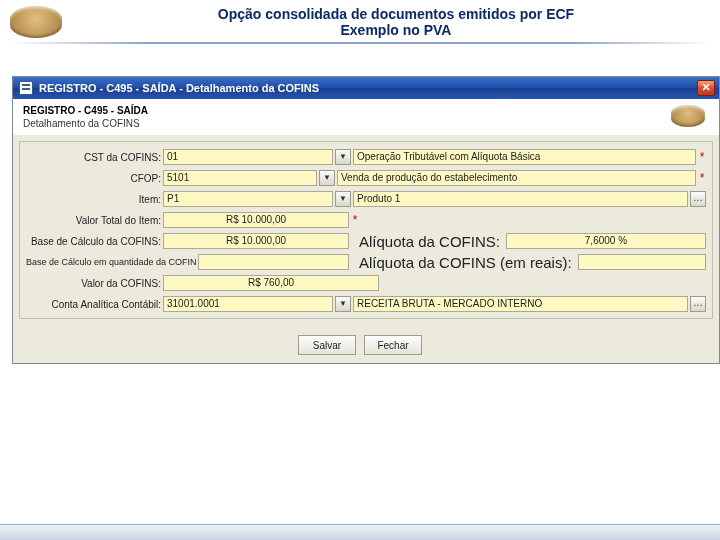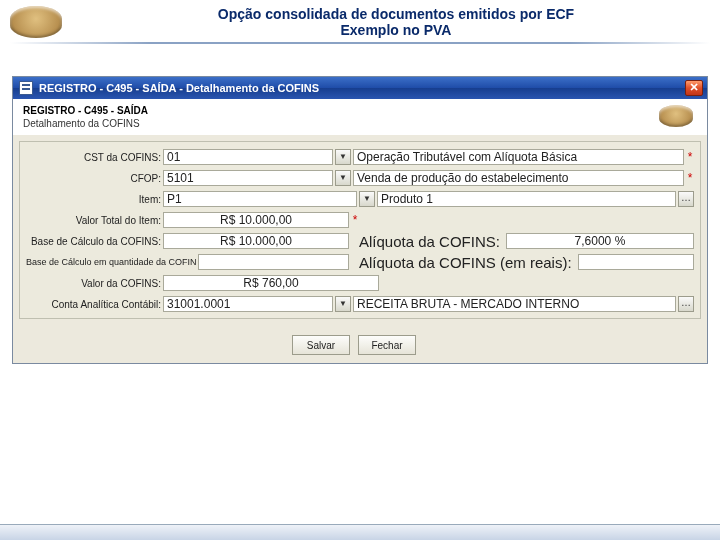--- a/index.html
+++ b/index.html
@@ -38,21 +38,21 @@
     font-size: 14px;
     color: #0a2a6a;
   }
   .hdr-div {
     height: 2px;
     background: linear-gradient(to right, rgba(160,180,210,0), #8aa2c4 20%, #8aa2c4 80%, rgba(160,180,210,0));
     margin: 4px 10px 0 10px;
   }
 
   .app-shell {
-    margin: 32px 12px 0 12px;
+    margin: 32px 0 0 12px;
     border: 1px solid #7a8aa0;
     background: #ece9dd;
   }
   .win-titlebar {
     background: linear-gradient(to bottom, #3b6fc8, #1f4ca8 50%, #173e8f 51%, #2a55b0);
     color: #fff;
     display: flex;
     align-items: center;
     height: 22px;
     padding: 0 4px 0 6px;
@@ -129,24 +129,24 @@
   }
   .lbl {
     width: 135px;
     font-size: 10px;
     color:#222;
     white-space: nowrap;
     overflow:hidden;
     text-align:right;
   }
   .field {
-    background:#ffffff;
+    background:#fef9c3;
     border: 1px solid #a9a99a;
     height: 16px;
-    font-size: 12px;
+    font-size: 10px;
     padding: 1px 3px;
     line-height: 12px;
     color:#222;
   }
   .field.rt { text-align:center; }
   .dd-btn, .dots-btn {
     width: 16px; height: 16px;
     background: linear-gradient(to bottom, #fafafa, #d8d8cc);
     border:1px solid #9c9c8c;
     font-size: 9px;
@@ -227,29 +227,29 @@
     <div class="row">
       <div class="lbl">CST da COFINS:</div>
       <div class="field" style="width:170px">01</div>
       <div class="dd-btn"></div>
       <div class="field desc-field">Operação Tributável com Alíquota Básica</div>
       <div class="ast">*</div>
     </div>
 
     <div class="row">
       <div class="lbl">CFOP:</div>
-      <div class="field" style="width:170px">5101</div>
+      <div class="field" style="width:154px">5101</div>
       <div class="dd-btn"></div>
       <div class="field desc-field">Venda de produção do estabelecimento</div>
       <div class="ast">*</div>
     </div>
 
     <div class="row">
       <div class="lbl">Item:</div>
-      <div class="field" style="width:194px">P1</div>
+      <div class="field" style="width:170px">P1</div>
       <div class="dd-btn"></div>
       <div class="field desc-field">Produto 1</div>
       <div class="dots-btn"></div>
     </div>
 
     <div class="row">
       <div class="lbl">Valor Total do Item:</div>
       <div class="field rt" style="width:186px">R$ 10.000,00</div>
       <div class="ast">*</div>
     </div>

